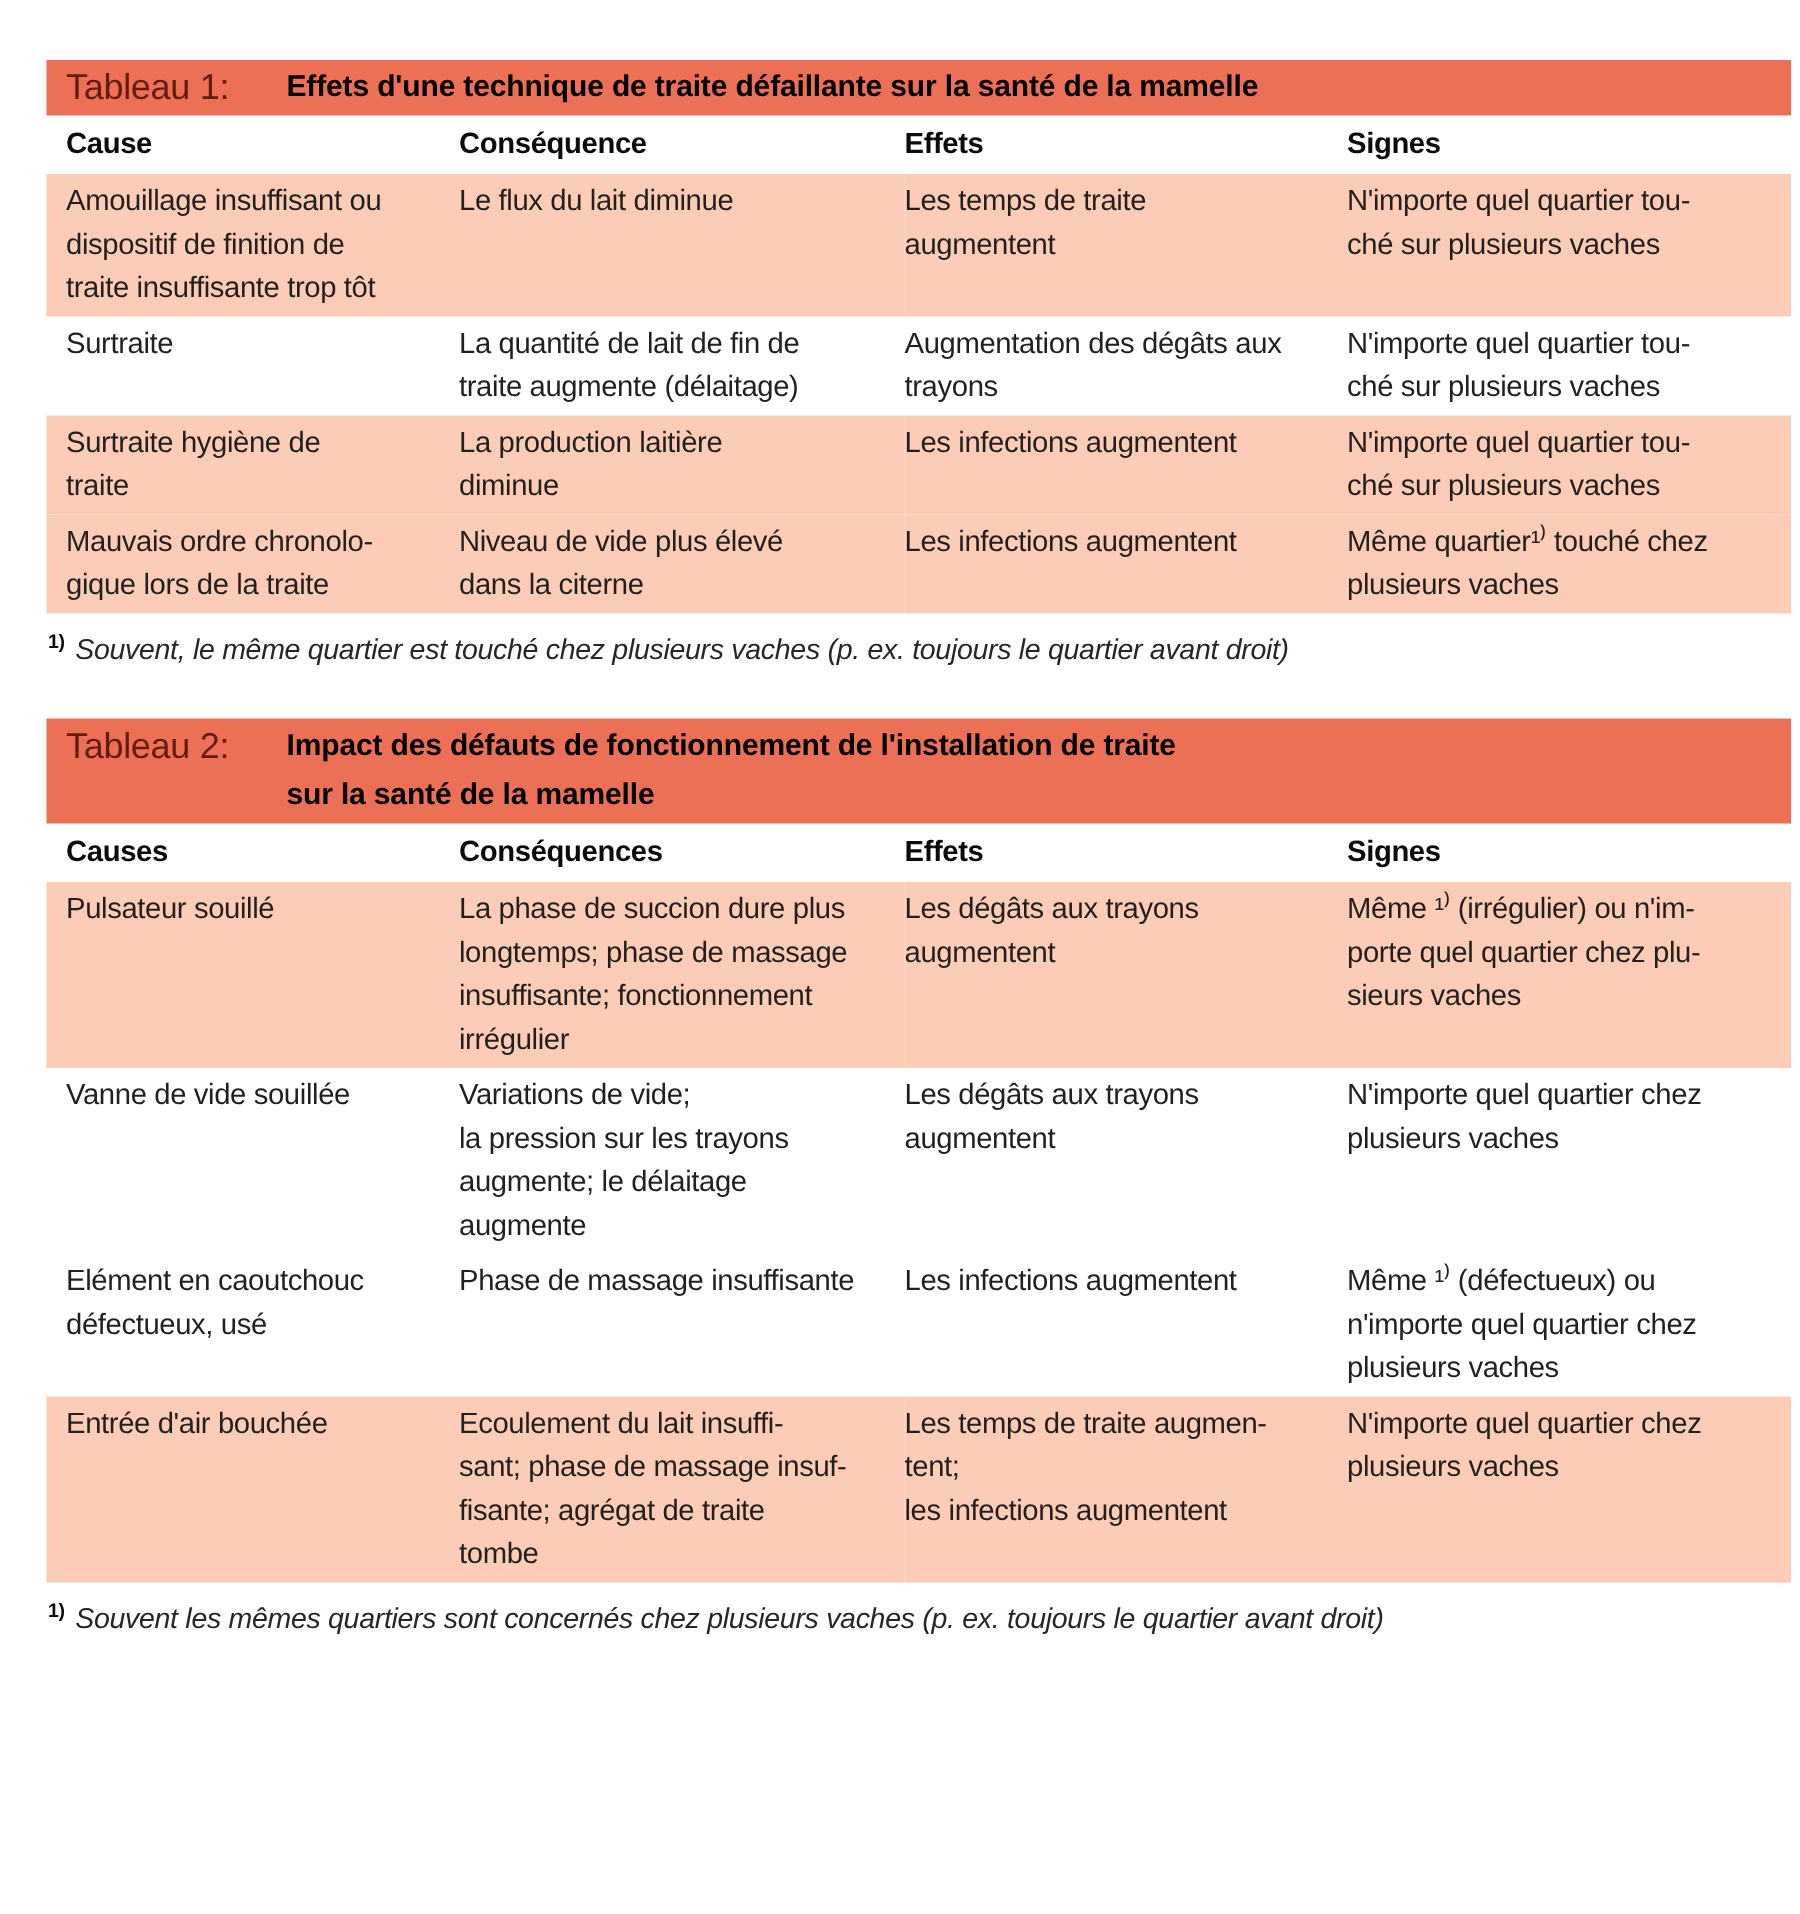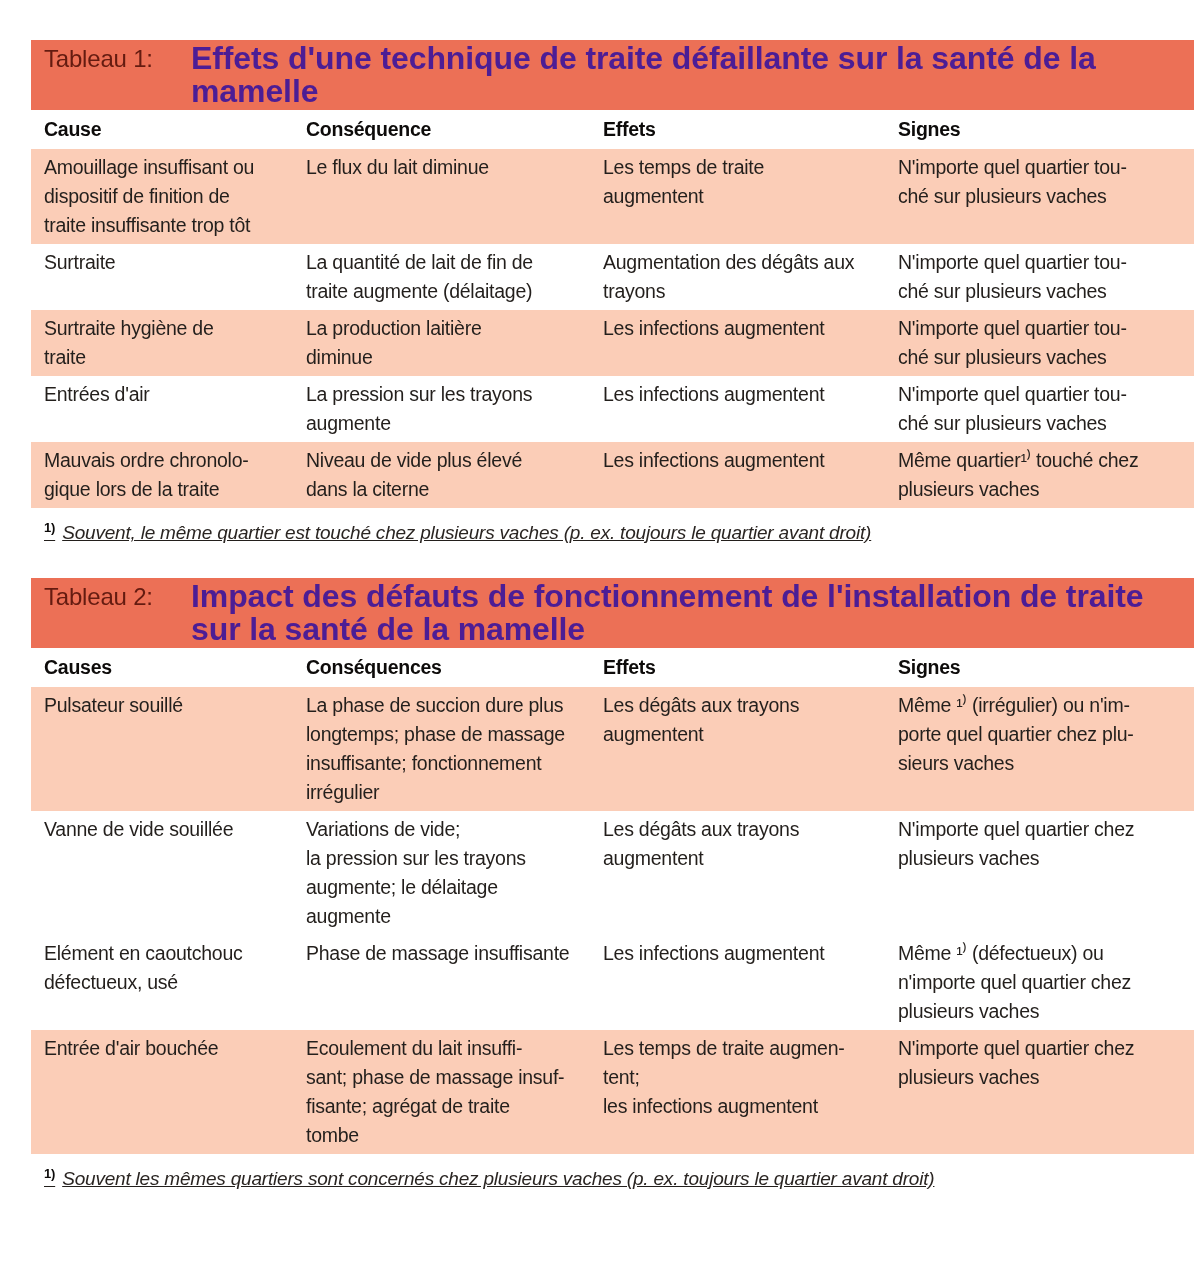--- a/index.html
+++ b/index.html
@@ -30,24 +30,24 @@
   }
   .band-label {
     flex: none;
     width: 147px;
     font-size: 24px;
     line-height: 33px;
     color: #641b10;
     letter-spacing: -0.2px;
   }
   .band-title {
-    font-size: 32px;
+    font-size: 20px;
     line-height: 33px;
     font-weight: bold;
-    color: #4c1d95;
+    color: #000000;
     white-space: pre-line;
     letter-spacing: -0.1px;
   }
   th, td {
     text-align: left;
     vertical-align: top;
     font-size: 19.5px;
     line-height: 29px;
     padding: 4px 14px 4px 0;
     white-space: pre-line;
@@ -59,25 +59,24 @@
     padding-top: 5px;
     padding-bottom: 5px;
   }
   th:first-child, td:first-child {
     padding-left: 13px;
   }
   tr.hl td {
     background: #fbcdb7;
   }
   .footnote {
-    margin: 10px 0 0 13px;
+    margin: 10px 0 0 1px;
     font-size: 19px;
     line-height: 29px;
     letter-spacing: -0.2px;
-    text-decoration: underline;
   }
   .footnote .fn-text {
     font-style: italic;
     color: #2a2522;
   }
   .fn-marker {
     font-weight: bold;
     font-size: 13px;
     vertical-align: super;
     line-height: 0;
@@ -132,28 +131,20 @@
           <td>Augmentation des dégâts aux
 trayons</td>
           <td>N'importe quel quartier tou-
 ché sur plusieurs vaches</td>
         </tr>
         <tr class="hl">
           <td>Surtraite hygiène de
 traite</td>
           <td>La production laitière
 diminue</td>
-          <td>Les infections augmentent</td>
-          <td>N'importe quel quartier tou-
-ché sur plusieurs vaches</td>
-        </tr>
-        <tr>
-          <td>Entrées d'air</td>
-          <td>La pression sur les trayons
-augmente</td>
           <td>Les infections augmentent</td>
           <td>N'importe quel quartier tou-
 ché sur plusieurs vaches</td>
         </tr>
         <tr class="hl">
           <td>Mauvais ordre chronolo-
 gique lors de la traite</td>
           <td>Niveau de vide plus élevé
 dans la citerne</td>
           <td>Les infections augmentent</td>

